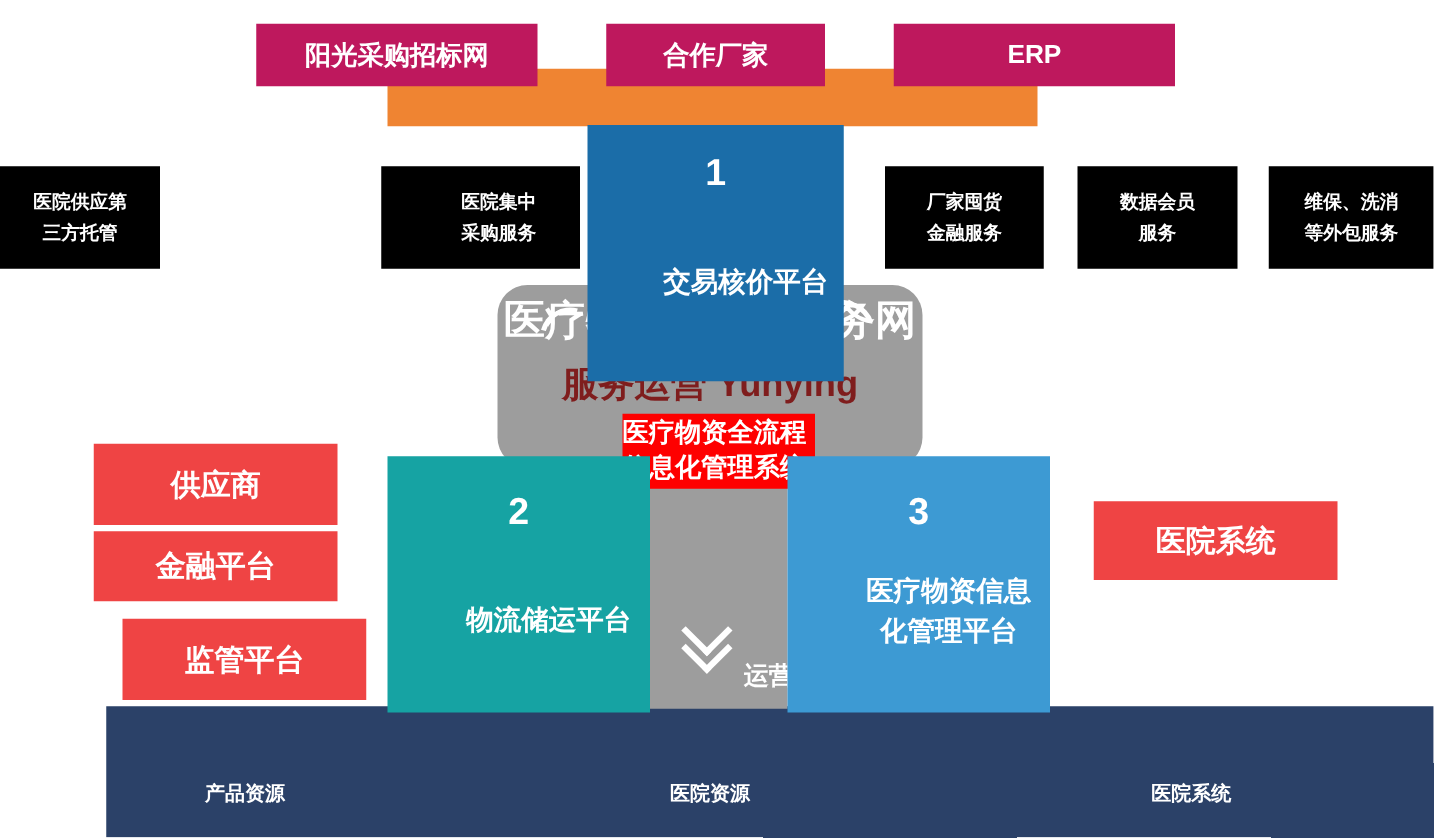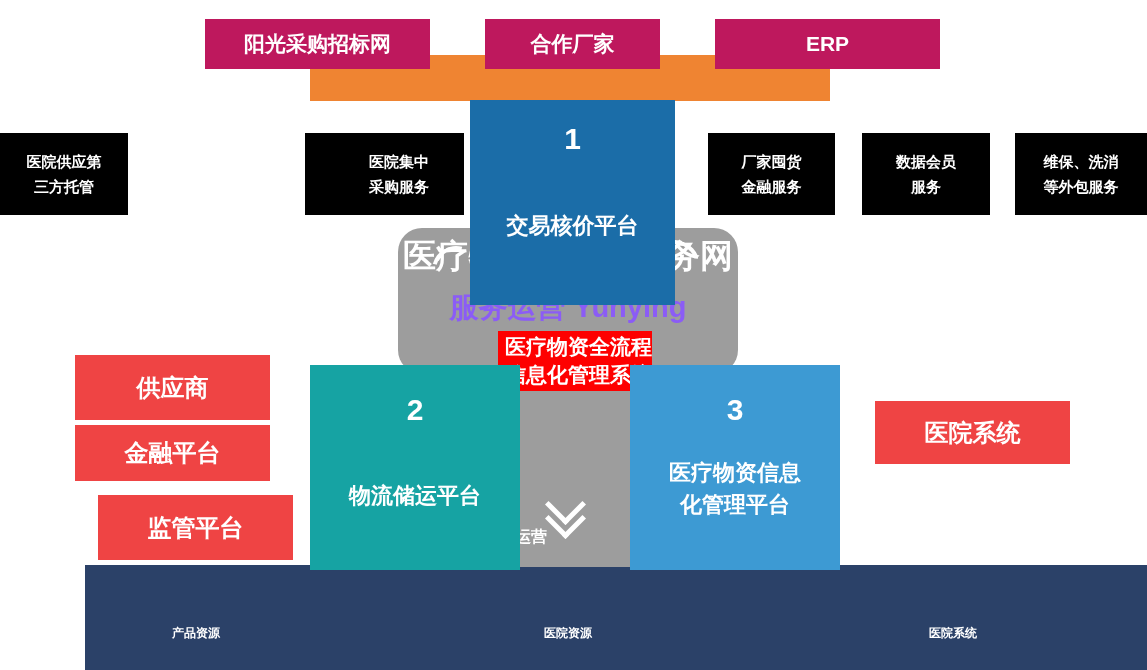--- a/index.html
+++ b/index.html
@@ -3,59 +3,59 @@
 <meta charset="utf-8">
 <style>
   html,body{margin:0;padding:0;background:#fff;}
   .stage{position:relative;width:1147px;height:670px;background:#ffffff;overflow:hidden;
          font-family:"Liberation Sans","DejaVu Sans",sans-serif;}
   .abs{position:absolute;}
   .flexbox{display:flex;align-items:center;justify-content:center;color:#fff;font-weight:bold;text-align:center;}
 
   
   .navy-bar{left:85px;top:565px;width:1062px;height:105px;background:#2B4168;z-index:1;}
-  .bar-label{top:625px;width:160px;text-align:center;color:#fff;font-size:12px;font-weight:bold;z-index:5;}
+  .bar-label{top:625px;width:160px;text-align:center;color:#fff;font-size:16px;font-weight:bold;z-index:5;}
 
   
   .gear-main{left:398px;top:228px;width:340px;height:146px;background:#9D9D9D;border-radius:24px;z-index:2;}
   .gear-col{left:520px;top:370px;width:110px;height:197px;background:#9D9D9D;z-index:2;}
   .gear-line1{left:398px;top:234px;width:340px;text-align:center;font-size:33px;font-weight:bold;color:#fff;white-space:nowrap;z-index:2;}
-  .gear-line2{left:378px;top:288px;width:380px;text-align:center;font-size:29px;font-weight:bold;color:#8b5cf6;white-space:nowrap;z-index:2;}
+  .gear-line2{left:378px;top:288px;width:380px;text-align:center;font-size:29px;font-weight:bold;color:#7f1d1d;white-space:nowrap;z-index:2;}
   .arc{border:4px solid transparent;border-top-color:#ffffff;border-radius:50%;z-index:2;}
   .arc1{left:432px;top:246px;width:40px;height:40px;transform:rotate(-30deg);}
   .arc2{left:648px;top:240px;width:44px;height:44px;transform:rotate(25deg);}
   .chev{width:24px;height:24px;border:solid #fff;border-width:0 5px 5px 0;transform:rotate(45deg);left:551px;z-index:2;}
   .chev1{top:490px;} .chev2{top:504px;}
-  .gear-bottom-label{left:515px;top:527px;width:120px;text-align:left;color:#fff;font-size:16px;font-weight:bold;z-index:2;}
+  .gear-bottom-label{left:515px;top:527px;width:120px;text-align:right;color:#fff;font-size:20px;font-weight:bold;z-index:2;}
 
   
   .connector{left:310px;top:55px;width:520px;height:46px;background:#EF8432;z-index:2;}
 
   
   .top-box{top:19px;height:50px;background:#be185d;font-size:21px;z-index:4;}
   .top1{left:205px;width:225px;} .top2{left:485px;width:175px;} .top3{left:715px;width:225px;}
 
   
   .svc{top:133px;height:82px;background:#000000;font-size:15px;line-height:1.7;flex-direction:column;z-index:4;}
   .svc1{left:0;width:128px;} .svc2{left:152px;width:130px;} .svc3{left:305px;width:130px;padding-left:29px;}
   .svc4{left:708px;width:127px;} .svc5{left:862px;width:128px;} .svc6{left:1015px;width:132px;}
 
   
   .platform{z-index:4;color:#fff;font-weight:bold;text-align:center;}
   .p1{left:470px;top:100px;width:205px;height:205px;background:#1B6DA8;}
   .p2{left:310px;top:365px;width:210px;height:205px;background:#16A3A3;}
   .p3{left:630px;top:365px;width:210px;height:205px;background:#3D9AD3;}
   .p-num{position:absolute;left:0;width:100%;text-align:center;font-size:30px;}
-  .p-label{position:absolute;left:0;width:100%;text-align:center;font-size:22px;line-height:1.45;}
+  .p-label{position:absolute;left:0;width:100%;text-align:center;font-size:22px;line-height:1.45;padding-left:24px;}
   .p1 .p-num{top:22px;} .p1 .p-label{top:110px;}
   .p2 .p-num{top:28px;} .p2 .p-label{top:115px;}
   .p3 .p-num{top:28px;} .p3 .p-label{top:92px;}
 
   
-  .red-banner{left:498px;top:331px;width:154px;height:60px;background:#FE0000;z-index:3;color:#fff;font-weight:bold;text-align:right;font-size:21px;line-height:1.35;display:flex;flex-direction:column;justify-content:center;}
+  .red-banner{left:498px;top:331px;width:154px;height:60px;background:#FE0000;z-index:3;color:#fff;font-weight:bold;text-align:left;font-size:21px;line-height:1.35;display:flex;flex-direction:column;justify-content:center;}
 
   
   .side{background:#ef4444;font-size:24px;z-index:4;}
   .l1{left:75px;top:355px;width:195px;height:65px;}
   .l2{left:75px;top:425px;width:195px;height:56px;text-align:center;}
   .l3{left:75px;top:495px;width:195px;height:65px;margin-left:23px;}
   .r1{left:875px;top:401px;width:195px;height:63px;}
   .r2{left:875px;top:477px;width:195px;height:60px;}
 </style>
 </head>

